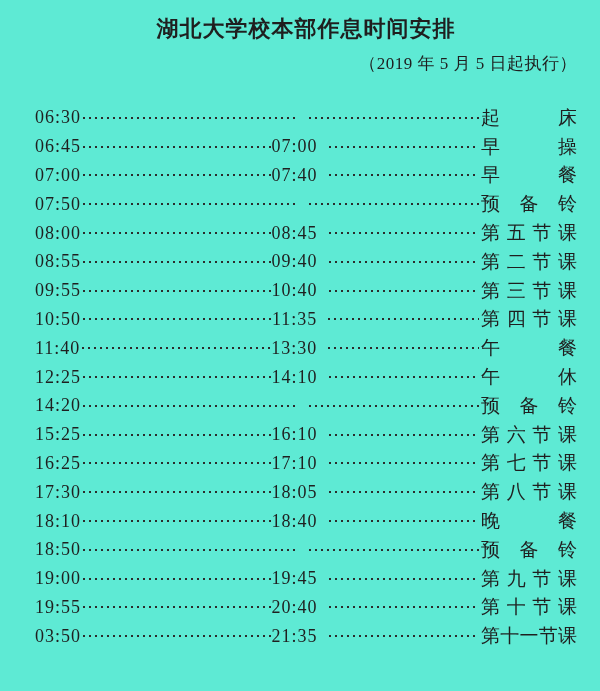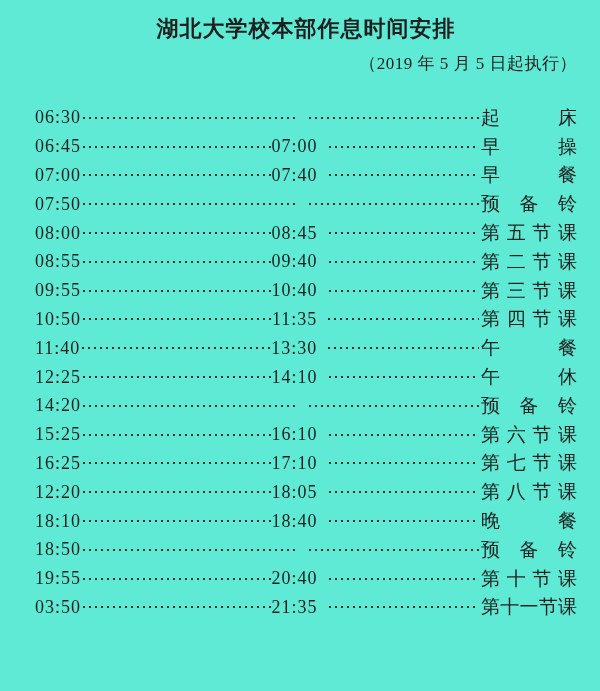--- a/index.html
+++ b/index.html
@@ -182,21 +182,21 @@
 
   <div class="row">
     <span class="time start">16:25</span>
     <span class="leader l1"></span>
     <span class="time end">17:10</span>
     <span class="leader l2"></span>
     <span class="label">第七节课</span>
   </div>
 
   <div class="row">
-    <span class="time start">12:20</span>
+    <span class="time start">17:30</span>
     <span class="leader l1"></span>
     <span class="time end">18:05</span>
     <span class="leader l2"></span>
     <span class="label">第八节课</span>
   </div>
 
   <div class="row">
     <span class="time start">18:10</span>
     <span class="leader l1"></span>
     <span class="time end">18:40</span>
@@ -205,20 +205,27 @@
   </div>
 
   <div class="row">
     <span class="time start">18:50</span>
     <span class="leader l1"></span>
     <span class="time end empty"></span>
     <span class="leader l2"></span>
     <span class="label">预备铃</span>
   </div>
 
+  <div class="row">
+    <span class="time start">19:00</span>
+    <span class="leader l1"></span>
+    <span class="time end">19:45</span>
+    <span class="leader l2"></span>
+    <span class="label">第九节课</span>
+  </div>
 
   <div class="row">
     <span class="time start">19:55</span>
     <span class="leader l1"></span>
     <span class="time end">20:40</span>
     <span class="leader l2"></span>
     <span class="label">第十节课</span>
   </div>
 
   <div class="row">

